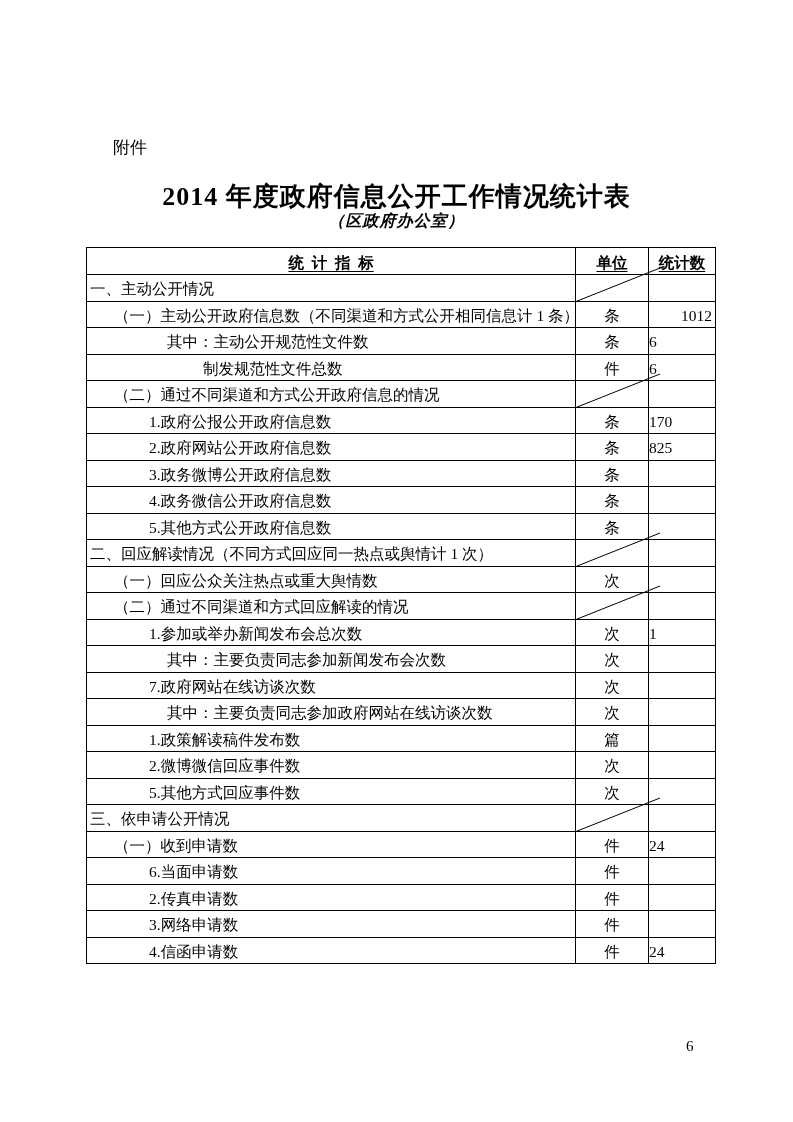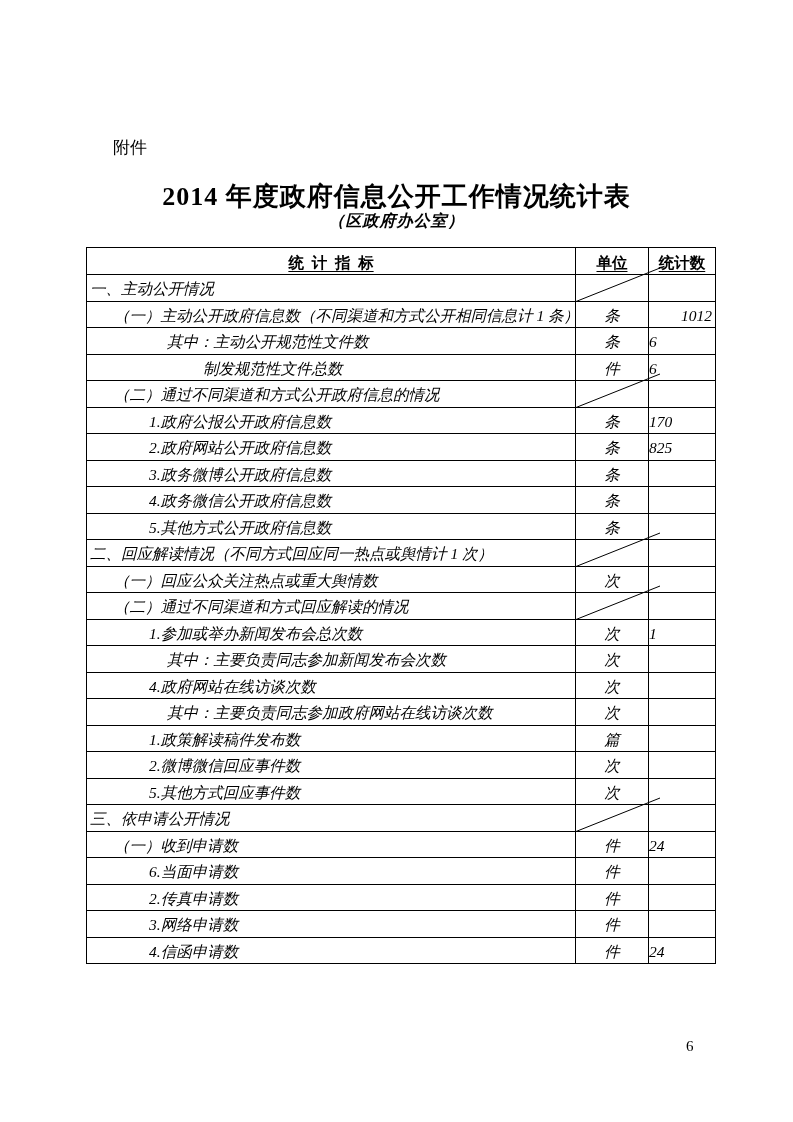--- a/index.html
+++ b/index.html
@@ -56,21 +56,21 @@
   table.stats th, table.stats td {
     border: 1px solid #000000;
     vertical-align: bottom;
     font-size: 15.5px;
     line-height: 1.1;
     padding: 0 0 3px 0;
     white-space: nowrap;
     overflow: visible;
   }
   thead tr { height: 27px; }
-  tbody tr { height: 26.5px; font-style: italic; }
+  tbody tr { height: 26.5px; }
   th { font-weight: bold; text-align: center; }
   th .hdr-text { text-decoration: underline; text-underline-offset: 3px; white-space: pre; }
   td.c-ind { text-align: left; }
   td.c-ind.indent-0 { padding-left: 3px; }
   td.c-ind.indent-1 { padding-left: 27px; }
   td.c-ind.indent-2 { padding-left: 62px; }
   td.c-ind.indent-3 { padding-left: 80px; }
   td.c-ind.indent-4 { padding-left: 116px; }
   td.c-unit { text-align: center; position: relative; }
   td.c-val { text-align: left; padding-left: 8px; }
@@ -201,21 +201,21 @@
           <td class="c-ind indent-2">1.参加或举办新闻发布会总次数</td>
           <td class="c-unit">次</td>
           <td class="c-val">1</td>
         </tr>
         <tr>
           <td class="c-ind indent-3">其中：主要负责同志参加新闻发布会次数</td>
           <td class="c-unit">次</td>
           <td class="c-val"></td>
         </tr>
         <tr>
-          <td class="c-ind indent-2">4.政府网站在线访谈次数</td>
+          <td class="c-ind indent-2">7.政府网站在线访谈次数</td>
           <td class="c-unit">次</td>
           <td class="c-val"></td>
         </tr>
         <tr>
           <td class="c-ind indent-3">其中：主要负责同志参加政府网站在线访谈次数</td>
           <td class="c-unit">次</td>
           <td class="c-val"></td>
         </tr>
         <tr>
           <td class="c-ind indent-2">1.政策解读稿件发布数</td>

